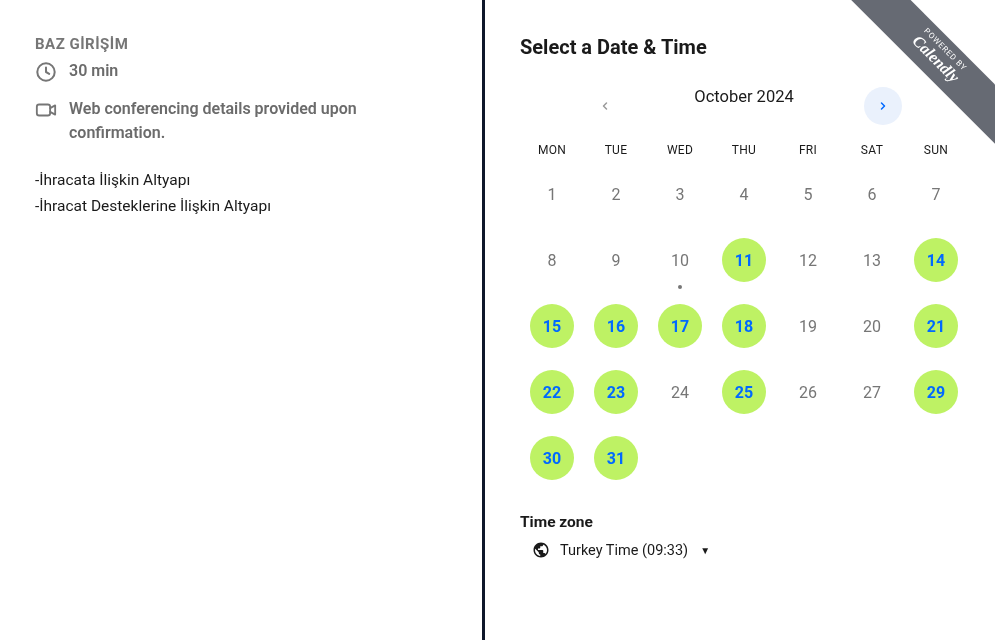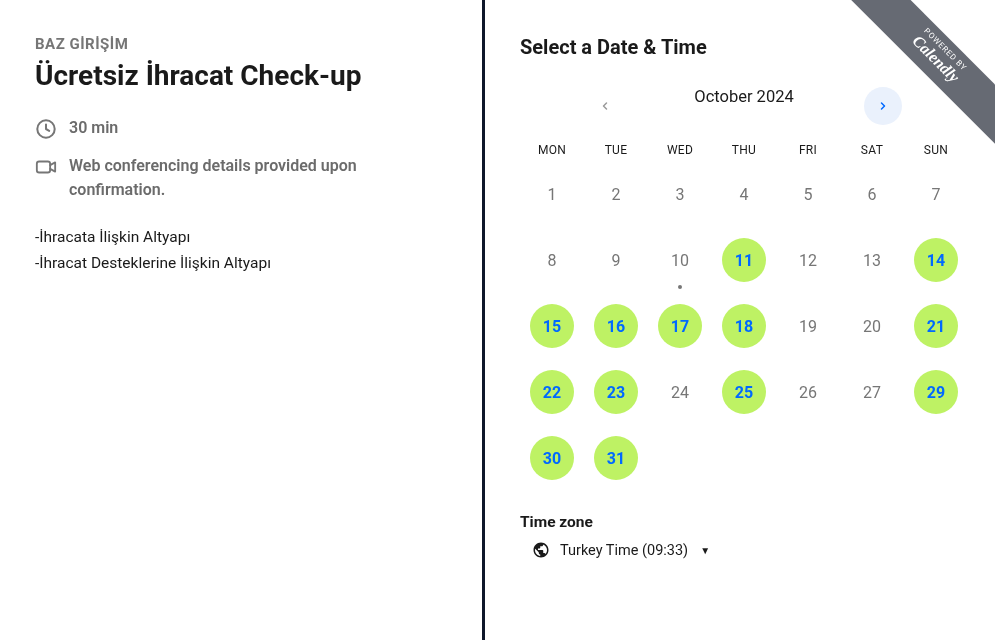--- a/index.html
+++ b/index.html
@@ -206,21 +206,20 @@
       line-height: 1.1;
     }
     svg { display: block; }
   </style>
 </head>
 <body>
 
 <div class="container">
   <div class="left-panel">
     <div class="company">BAZ GİRİŞİM</div>
-    <h1 class="event-title">Ücretsiz İhracat Check-up</h1>
 
     <div class="info-row">
       <span class="icon">
         <svg width="22" height="22" viewBox="0 0 24 24" fill="none" stroke="#767676" stroke-width="2.2" stroke-linecap="round" stroke-linejoin="round">
           <circle cx="12" cy="12" r="9.5"></circle>
           <polyline points="12 7 12 12 15.5 14"></polyline>
         </svg>
       </span>
       <span class="info-text">30 min</span>
     </div>

